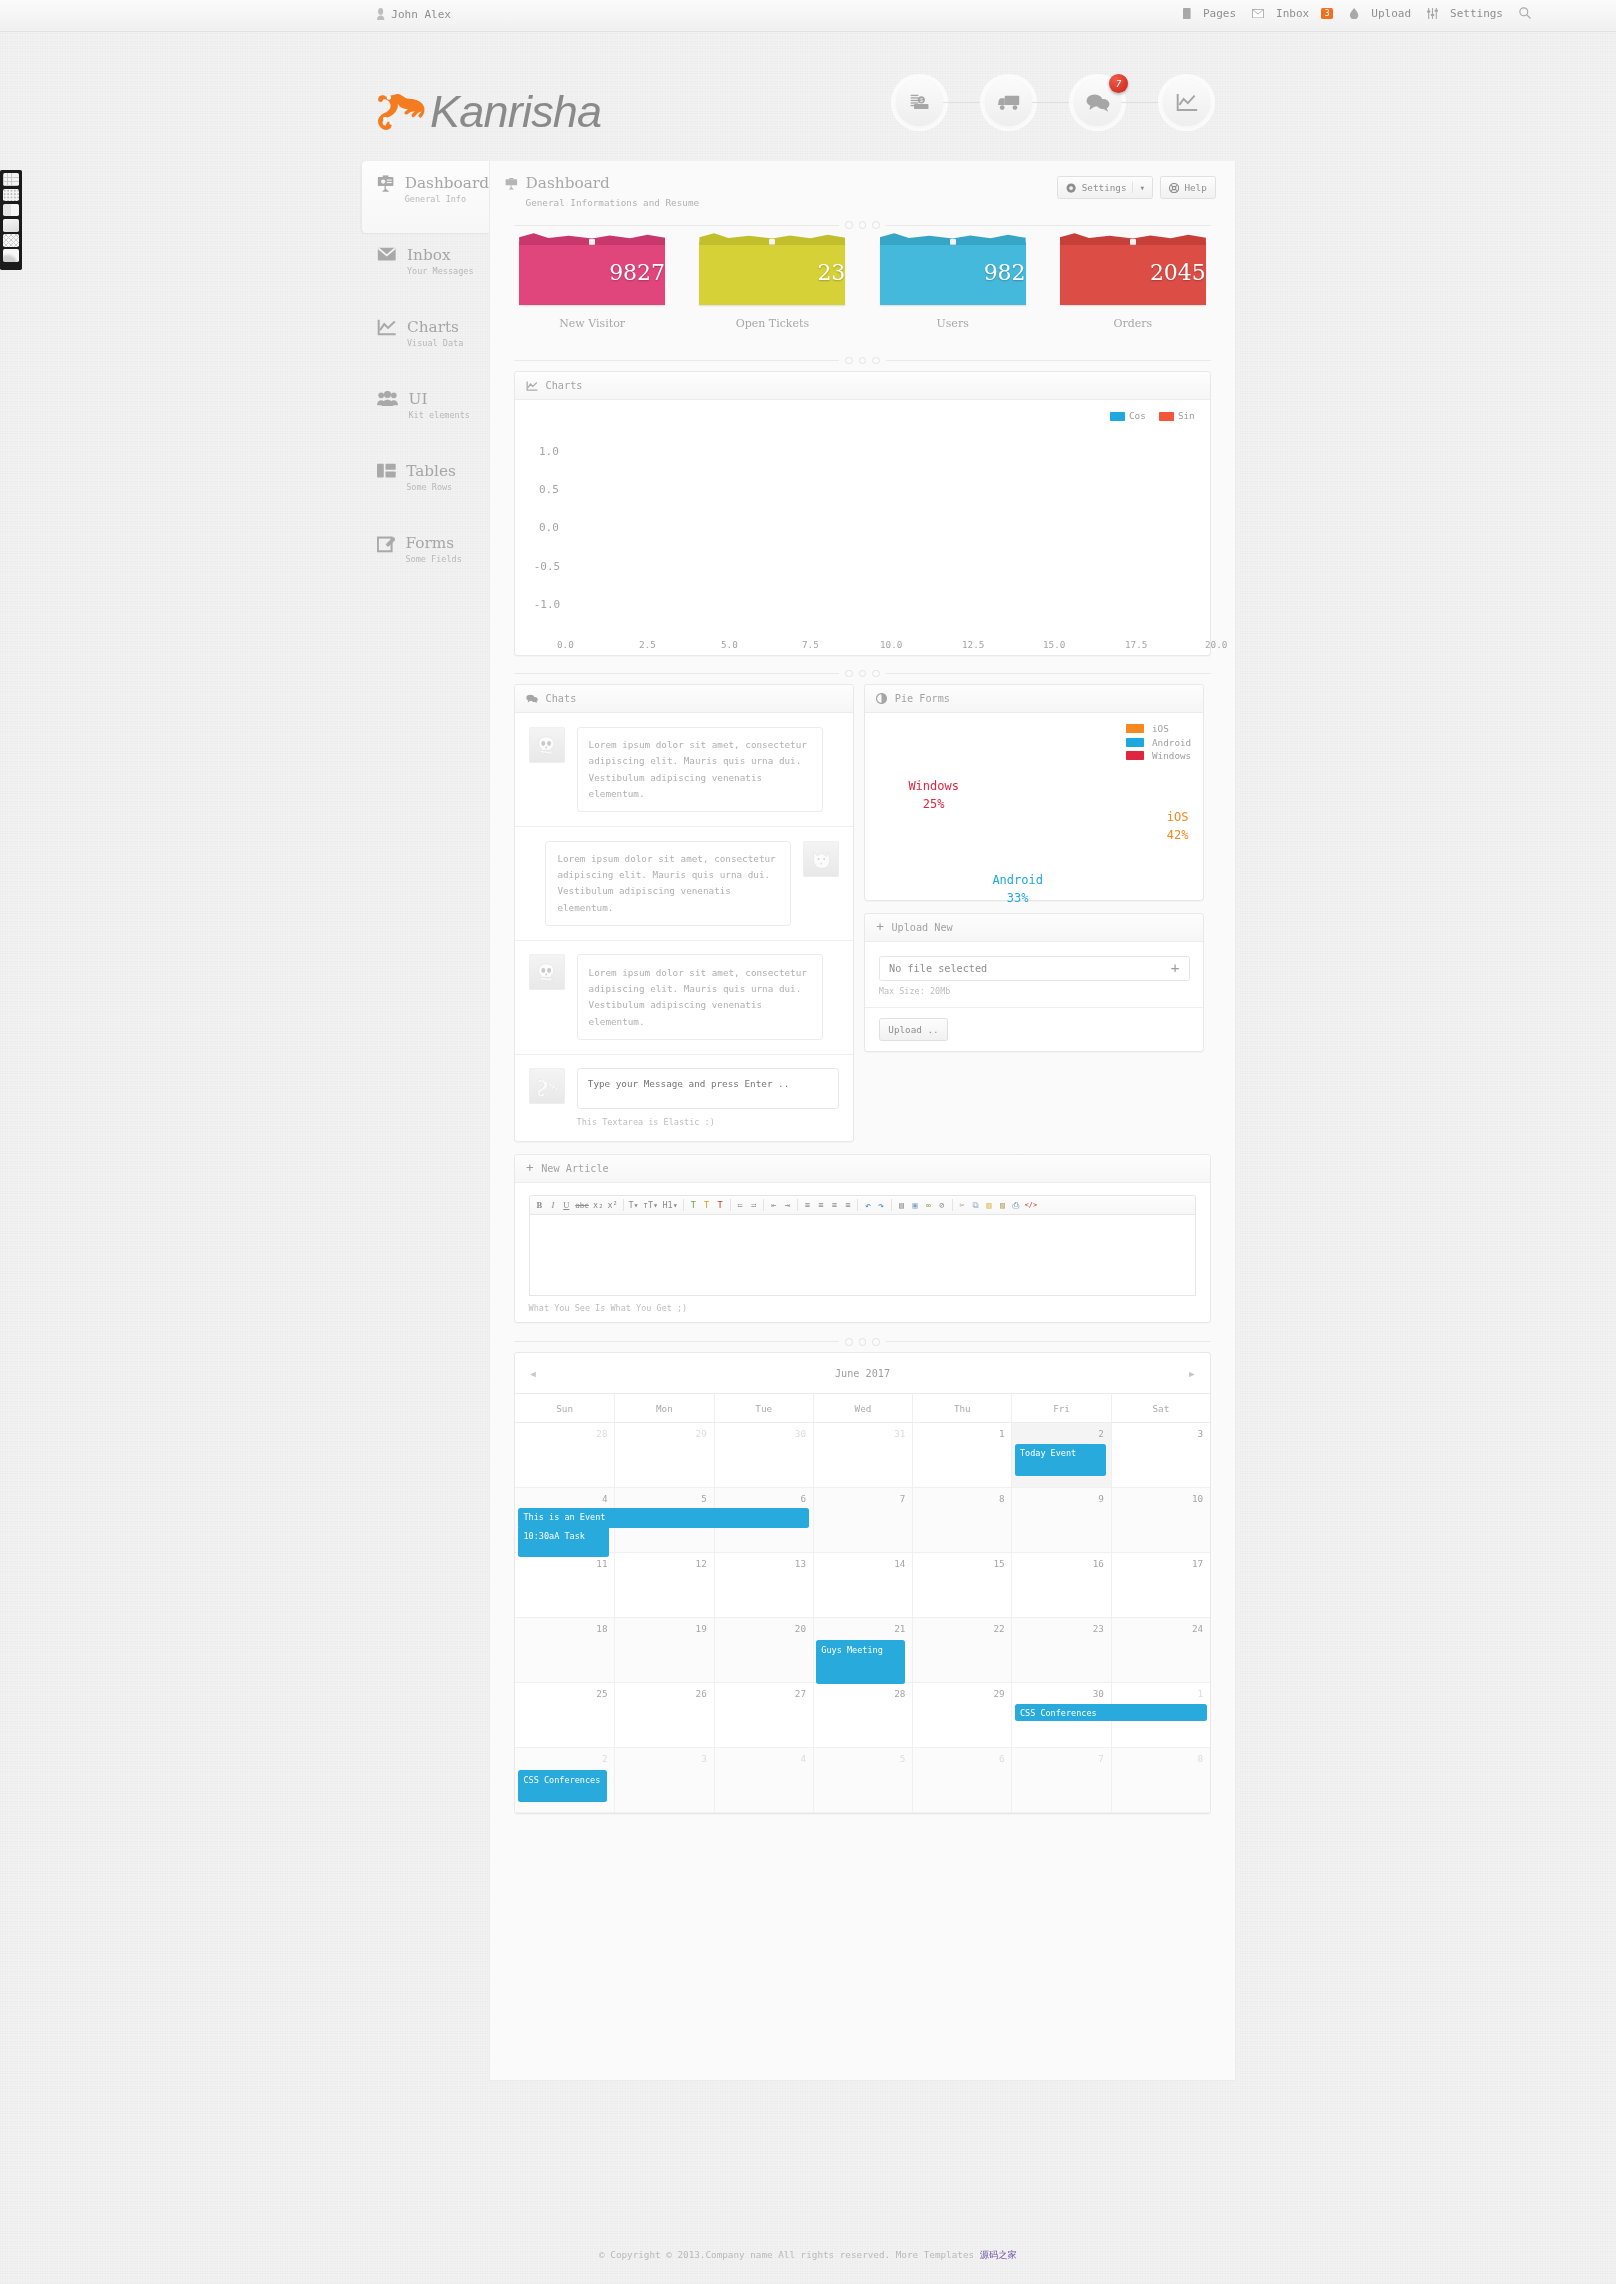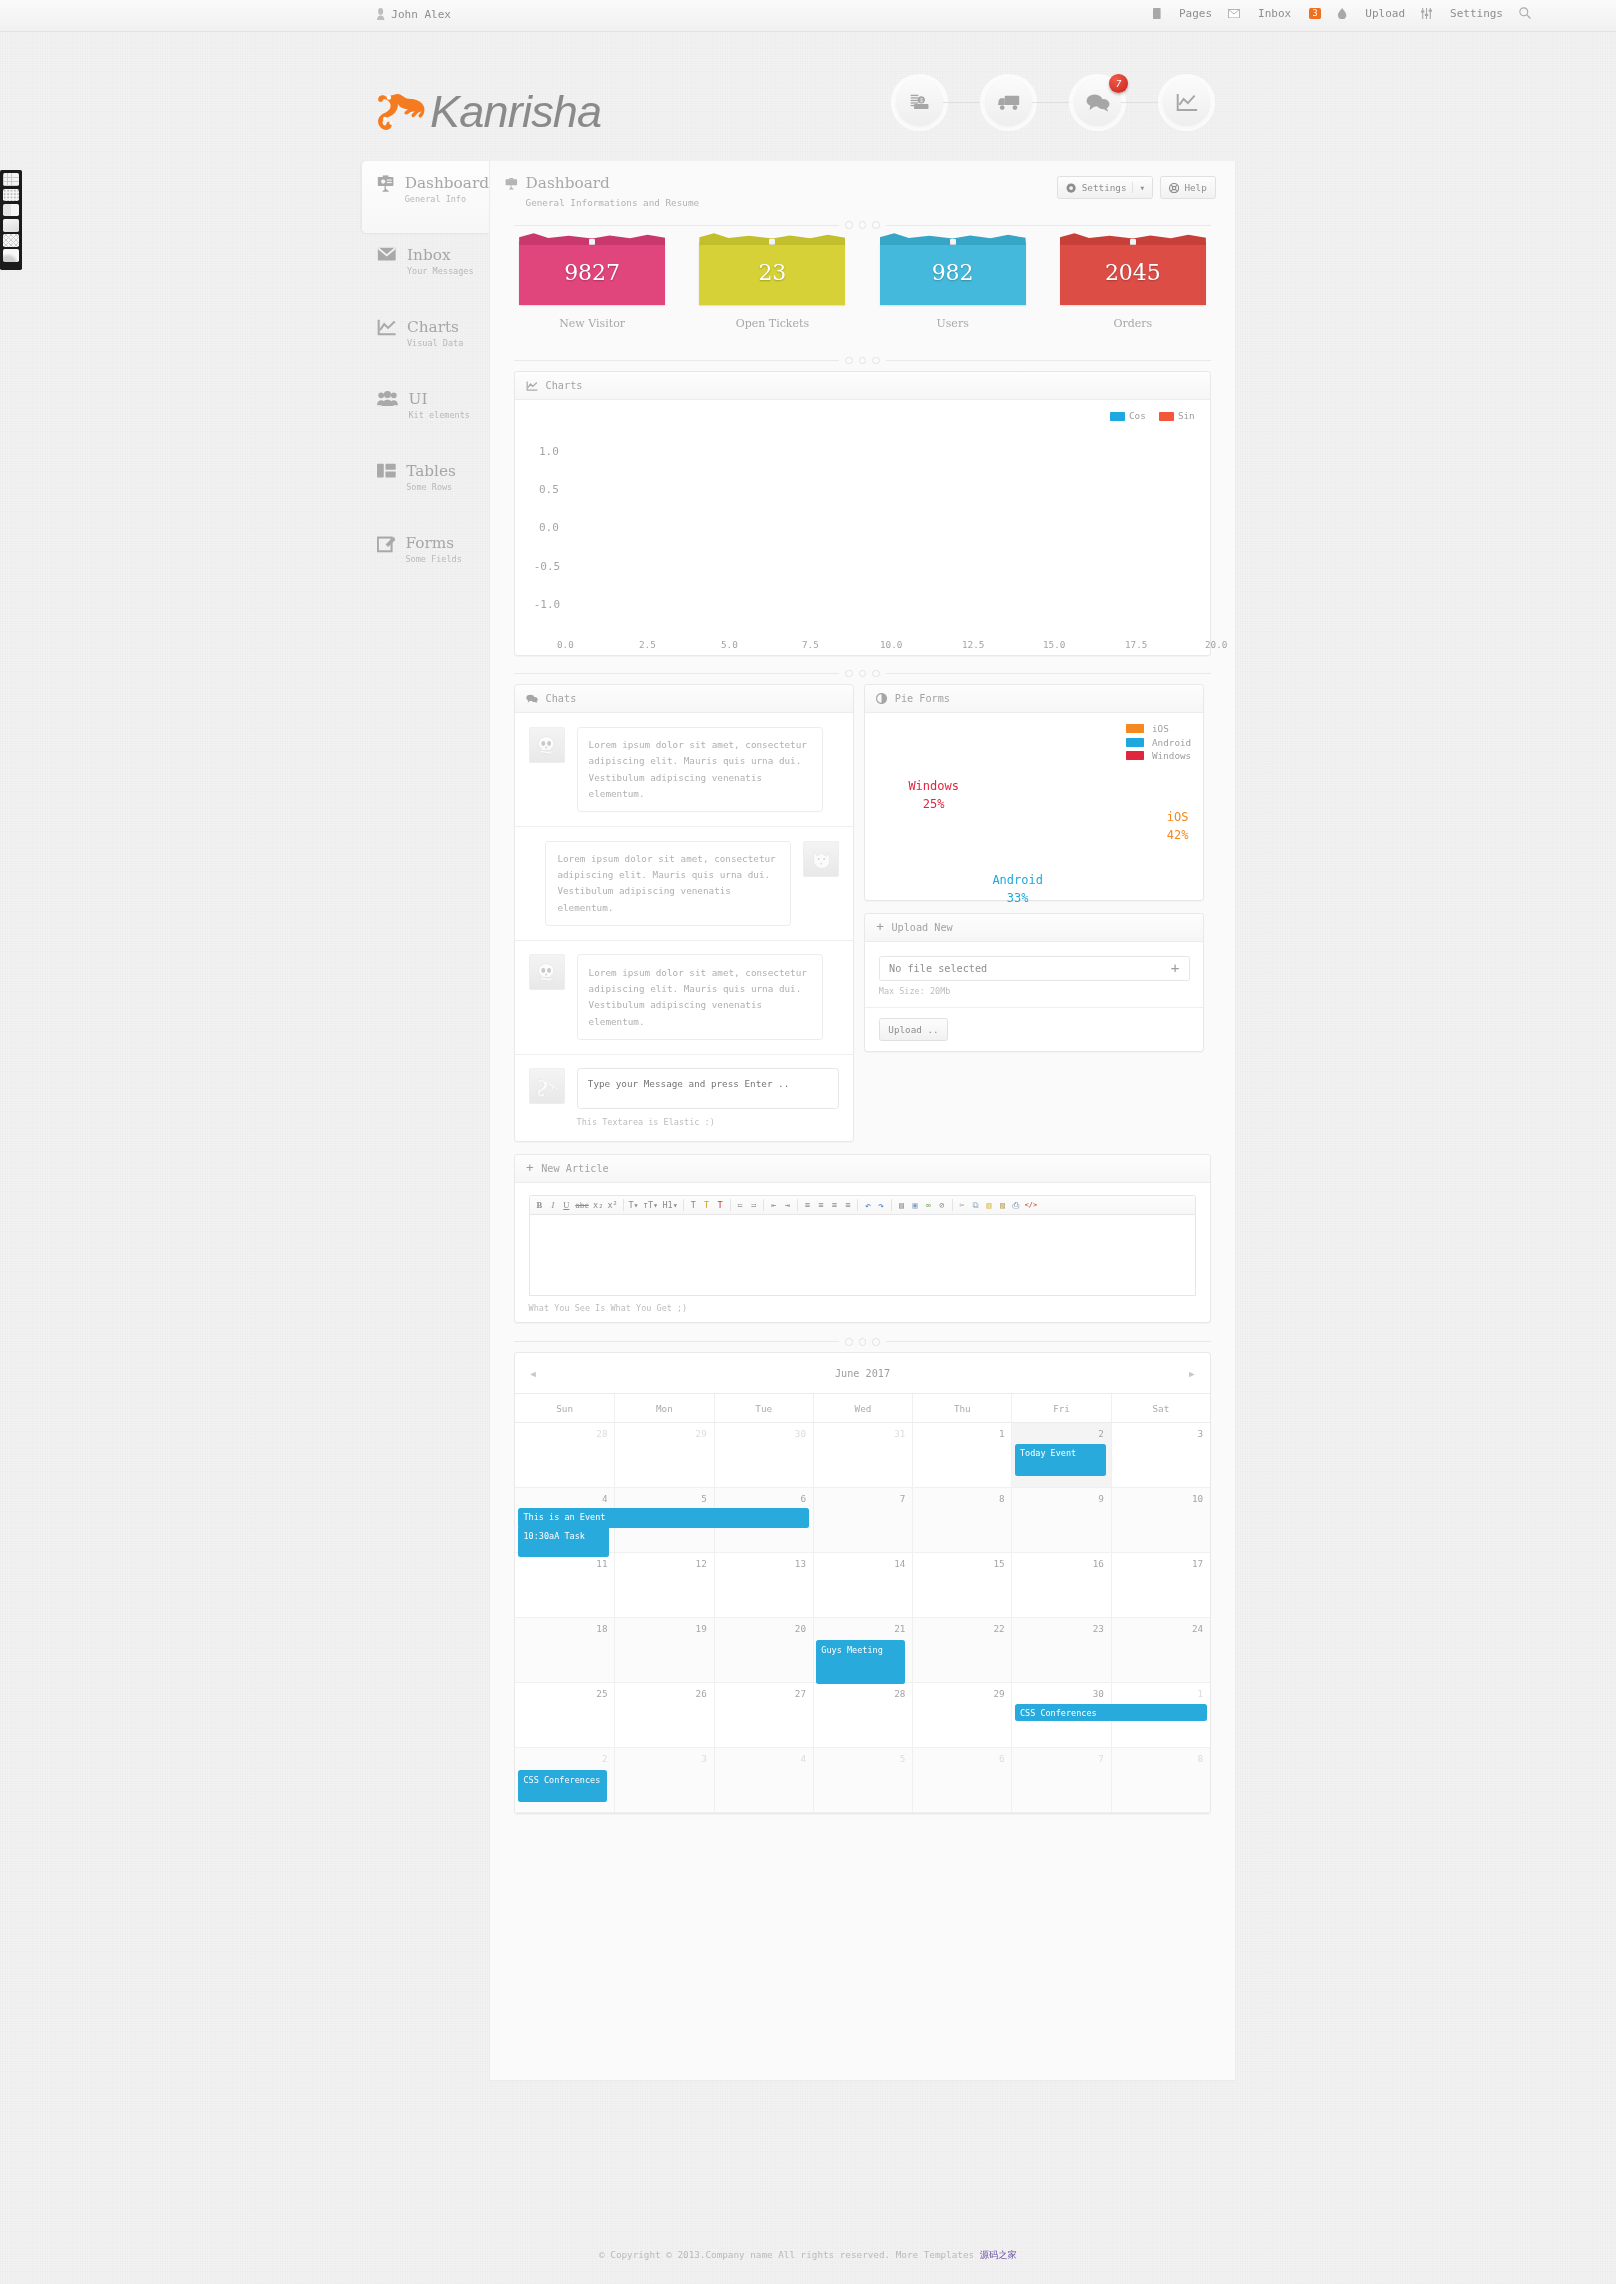--- a/index.html
+++ b/index.html
@@ -17,21 +17,21 @@
 
   
   .topbar{
     position:absolute;top:0;left:0;width:1616px;height:32px;
     background:linear-gradient(#fbfbfb,#f0f0f0);
     border-bottom:0.8px solid #e2e2e2;
     display:flex;align-items:center;
   }
   .tb-user{position:absolute;left:376px;top:7.6px;display:flex;align-items:center;gap:6px;font-size:11px;color:#8e8e8e;}
   .tb-right{position:absolute;right:85px;top:6.8px;display:flex;align-items:center;gap:16px;font-size:11px;color:#8e8e8e;}
-  .tb-item{display:flex;align-items:center;gap:18px;cursor:pointer;justify-content:space-between;}
+  .tb-item{display:flex;align-items:center;gap:12px;cursor:pointer;justify-content:space-between;}
   .badge-o{background:#f07021;color:#fff;font-size:8.5px;border-radius:1.7px;padding:0.8px 3.4px;line-height:1.1;}
   .ico{display:inline-block;fill:#9e9e9e;}
 
   
   .patstrip{
     position:absolute;left:0;top:170px;width:22px;height:100px;
     background:#1b1b1b;border-radius:1.7px;padding:3.4px 3.4px;
     display:flex;flex-direction:column;gap:2.5px;
   }
   .pat{width:15.3px;height:12.7px;border-radius:1.7px;background:#eee;}
@@ -91,21 +91,21 @@
   .btn.split{padding-right:0;}
   .btn .caret{border-left:0.8px solid #e2e2e2;padding:0 6.8px;}
 
   .sep{display:flex;align-items:center;gap:6px;margin:13.6px 24px 6.8px 24px;}
   .sep .ln{flex:1;height:0.8px;background:#e9e9e9;}
   .sep .dot{width:7.6px;height:7.6px;border-radius:50%;border:0.8px solid #e2e2e2;background:#fbfbfb;}
 
   
   .stats{display:flex;justify-content:space-around;padding:5.1px 12px 0 12px;}
   .stat{width:146px;text-align:center;}
-  .ribbon{position:relative;height:64px;border-radius:2.5px 2.5px 0 0;display:flex;align-items:center;justify-content:center;box-shadow:0 0.8px 1.7px rgba(0,0,0,.12);}
+  .ribbon{position:relative;height:64px;border-radius:2.5px 2.5px 0 0;display:flex;align-items:center;justify-content:flex-end;box-shadow:0 0.8px 1.7px rgba(0,0,0,.12);}
   .ribbon:before{content:"";position:absolute;left:0;right:0;top:-7.6px;height:12px;
      clip-path:polygon(0 35%,10% 0,20% 40%,34% 22%,50% 45%,62% 20%,76% 42%,88% 14%,100% 38%,100% 100%,0 100%);}
   .ribbon .pin{position:absolute;left:50%;top:-1.7px;transform:translateX(-50%);width:6px;height:6px;background:#f4f4f4;border-radius:0.8px;box-shadow:inset 0 -0.8px 0.8px rgba(0,0,0,.2);}
   .ribbon .num{font-size:22px;color:#fff;font-family:"DejaVu Serif",serif;text-shadow:0 0.8px 1.7px rgba(0,0,0,.25);}
   .stat .lbl{font-size:11px;color:#a8a8a8;margin-top:12px;font-family:"DejaVu Serif",serif;}
 
   
   .panel{background:#fff;border:0.8px solid #e8e8e8;border-radius:3.4px;box-shadow:0 0.8px 0.8px rgba(0,0,0,.03);}
   .phead{display:flex;align-items:center;gap:7.6px;height:28px;padding:0 11px;
     background:linear-gradient(#fdfdfd,#f6f6f6);border-bottom:0.8px solid #ececec;border-radius:3.4px 3.4px 0 0;font-size:10.2px;color:#a3a3a3;}

